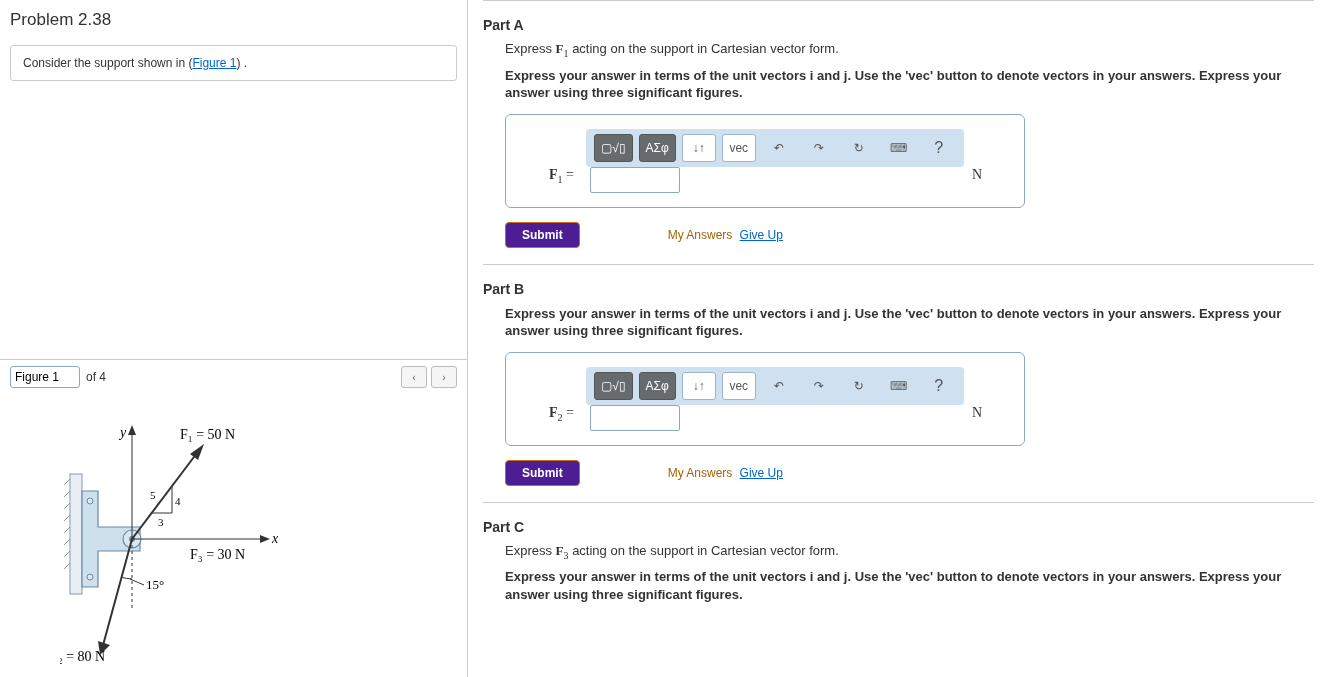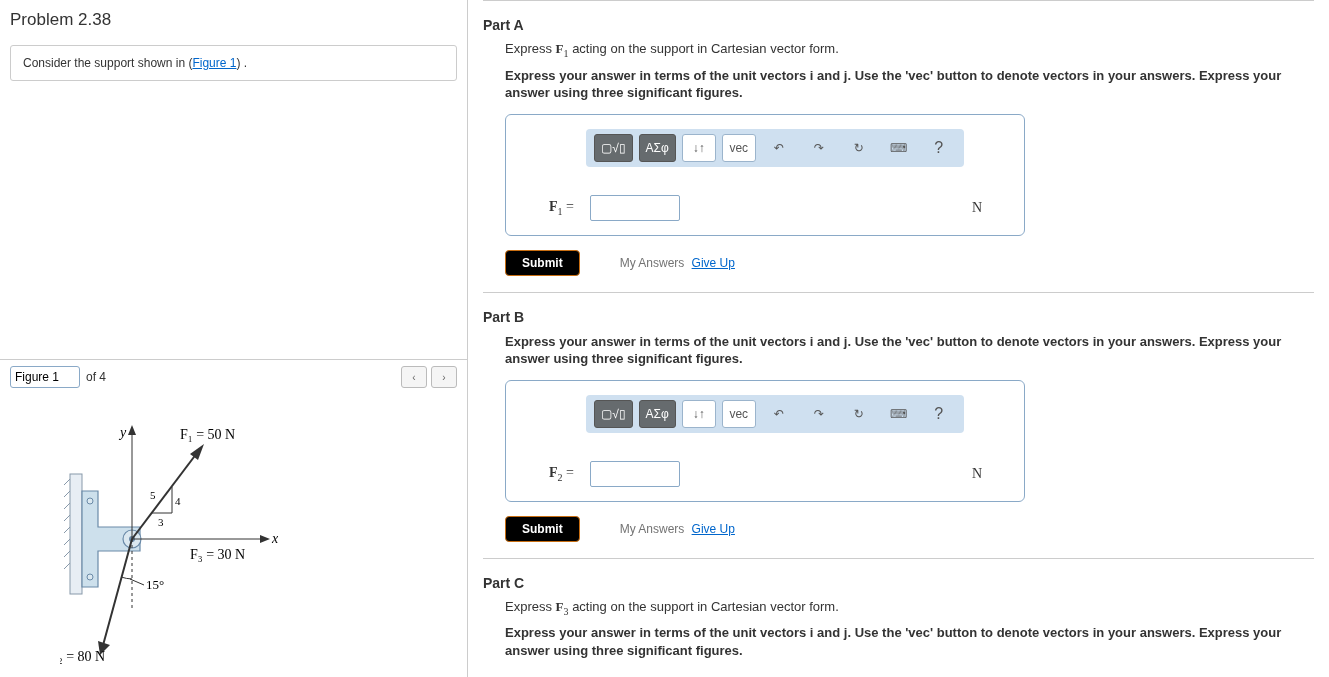--- a/index.html
+++ b/index.html
@@ -19,27 +19,27 @@
   .right-panel { flex: 1; overflow-y: auto; padding: 0 15px 15px 15px; }
   .part-block { border-top: 1px solid #ccc; padding: 12px 0 16px 0; }
   .part-title { font-weight: bold; font-size: 14px; padding: 4px 0 8px 0; }
   .part-prompt { padding-left: 22px; font-size: 13px; margin-bottom: 8px; }
   .part-instruct { padding-left: 22px; font-size: 13px; font-weight: bold; margin-bottom: 12px; line-height: 1.35; }
   .answer-box { margin-left: 22px; border: 1px solid #8aa9c7; border-radius: 6px; padding: 14px 22px 14px 22px; width: 520px; background: #fff; }
   .toolbar { display: inline-flex; align-items: center; gap: 6px; background: #cfe0f0; border-radius: 4px; padding: 5px 8px; margin-left: 58px; }
   .tbtn { min-width: 34px; height: 28px; border: 1px solid #9bb4cc; border-radius: 3px; background: #fff; cursor: pointer; display: inline-flex; align-items: center; justify-content: center; font-size: 12px; color: #555; padding: 0 6px; }
   .tbtn.dark { background: #666b6e; color: #fff; border-color: #555; }
   .tbtn.help { background: transparent; border: none; font-size: 16px; }
-  .answer-line { display: flex; align-items: center; gap: 16px; margin-top: 28px; }
+  .answer-line { display: flex; align-items: flex-start; gap: 16px; margin-top: 0; }
   .var-label { font-family: 'Times New Roman', serif; font-size: 14px; width: 46px; text-align: right; }
   .answer-input { width: 90px; height: 26px; border: 1px solid #8aa9c7; border-radius: 2px; padding: 2px 4px; }
   .unit-label { margin-left: auto; font-family: 'Times New Roman', serif; font-size: 14px; width: 30px; }
   .action-row { display: flex; align-items: center; gap: 40px; margin: 14px 0 0 22px; }
-  .submit-btn { background: #000000; color: #fff; border: 1px solid #c86e12; border-radius: 4px; padding: 5px 16px; font-weight: bold; font-size: 12px; cursor: pointer; }
-  .my-answers { color: #737373; font-size: 12px; }
+  .submit-btn { background: #4c1d95; color: #fff; border: 1px solid #c86e12; border-radius: 4px; padding: 5px 16px; font-weight: bold; font-size: 12px; cursor: pointer; }
+  .my-answers { color: #a16207; font-size: 12px; margin-left: 48px; }
   .giveup { color: #0066cc; font-size: 12px; text-decoration: underline; cursor: pointer; }
   .serif { font-family: 'Times New Roman', serif; }
   .bold { font-weight: bold; }
   sub { font-size: 10px; }
   svg text { font-family: 'Times New Roman', serif; }
 </style>
 </head>
 <body>
 
 <div class="container">

